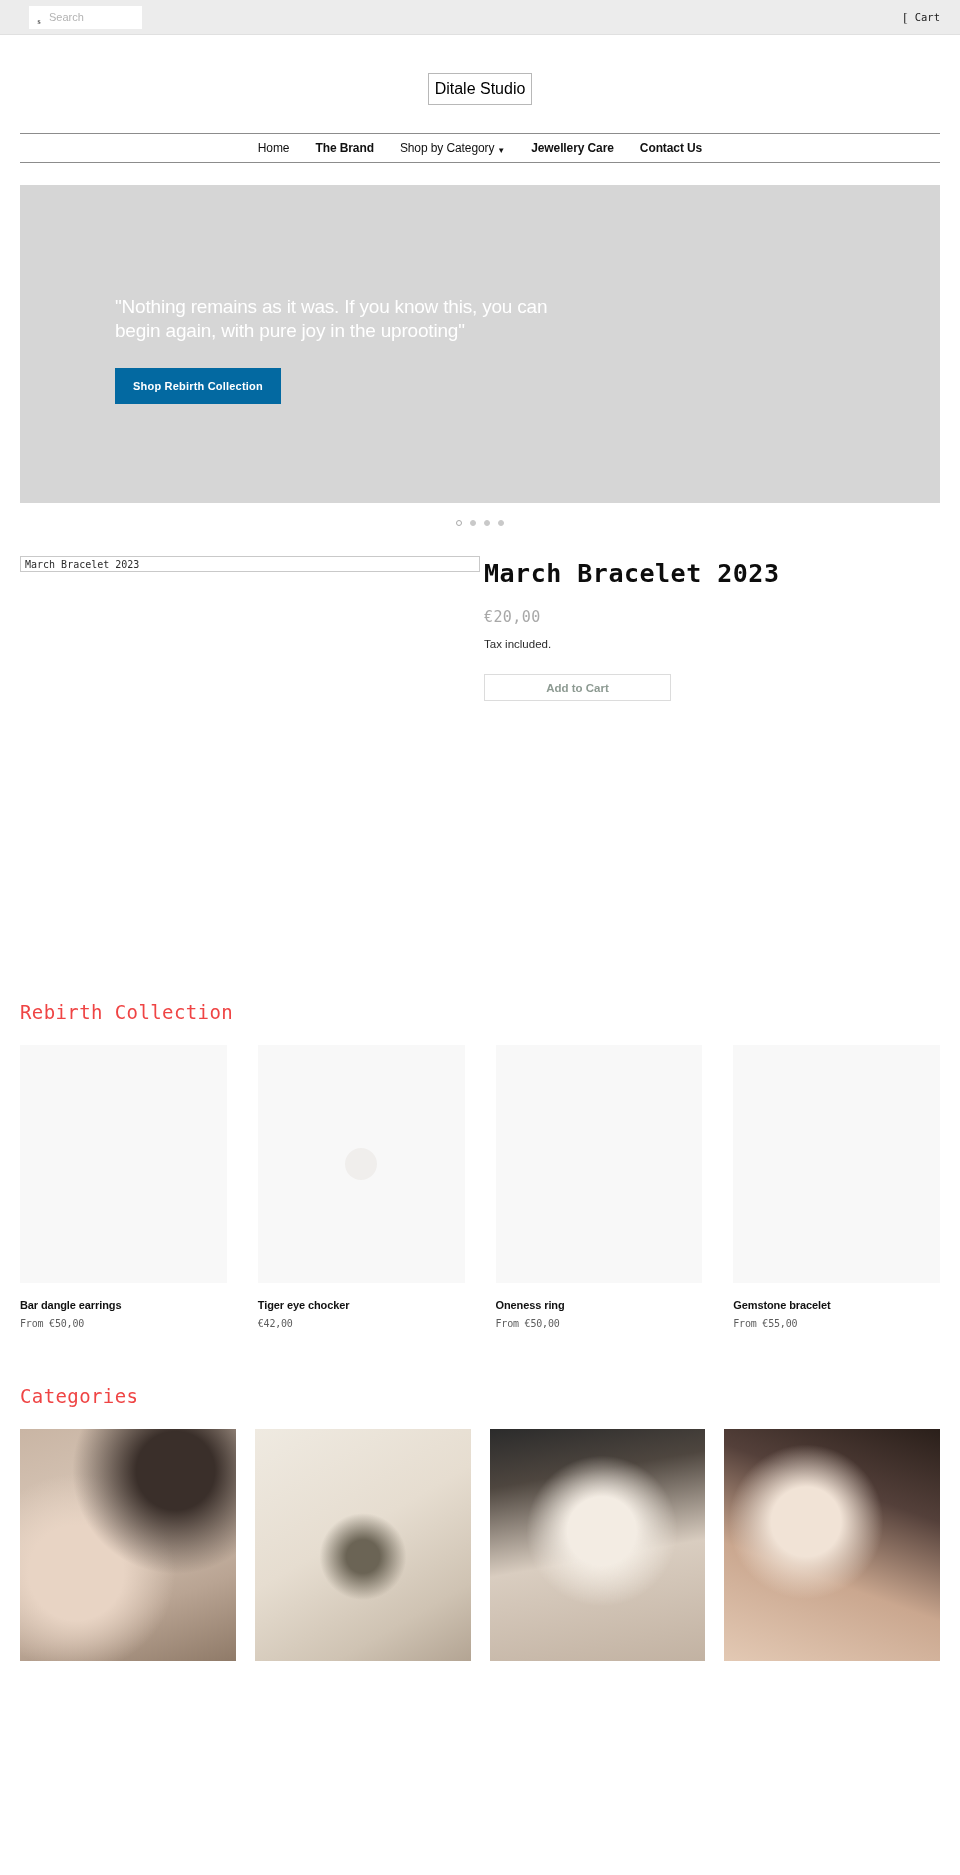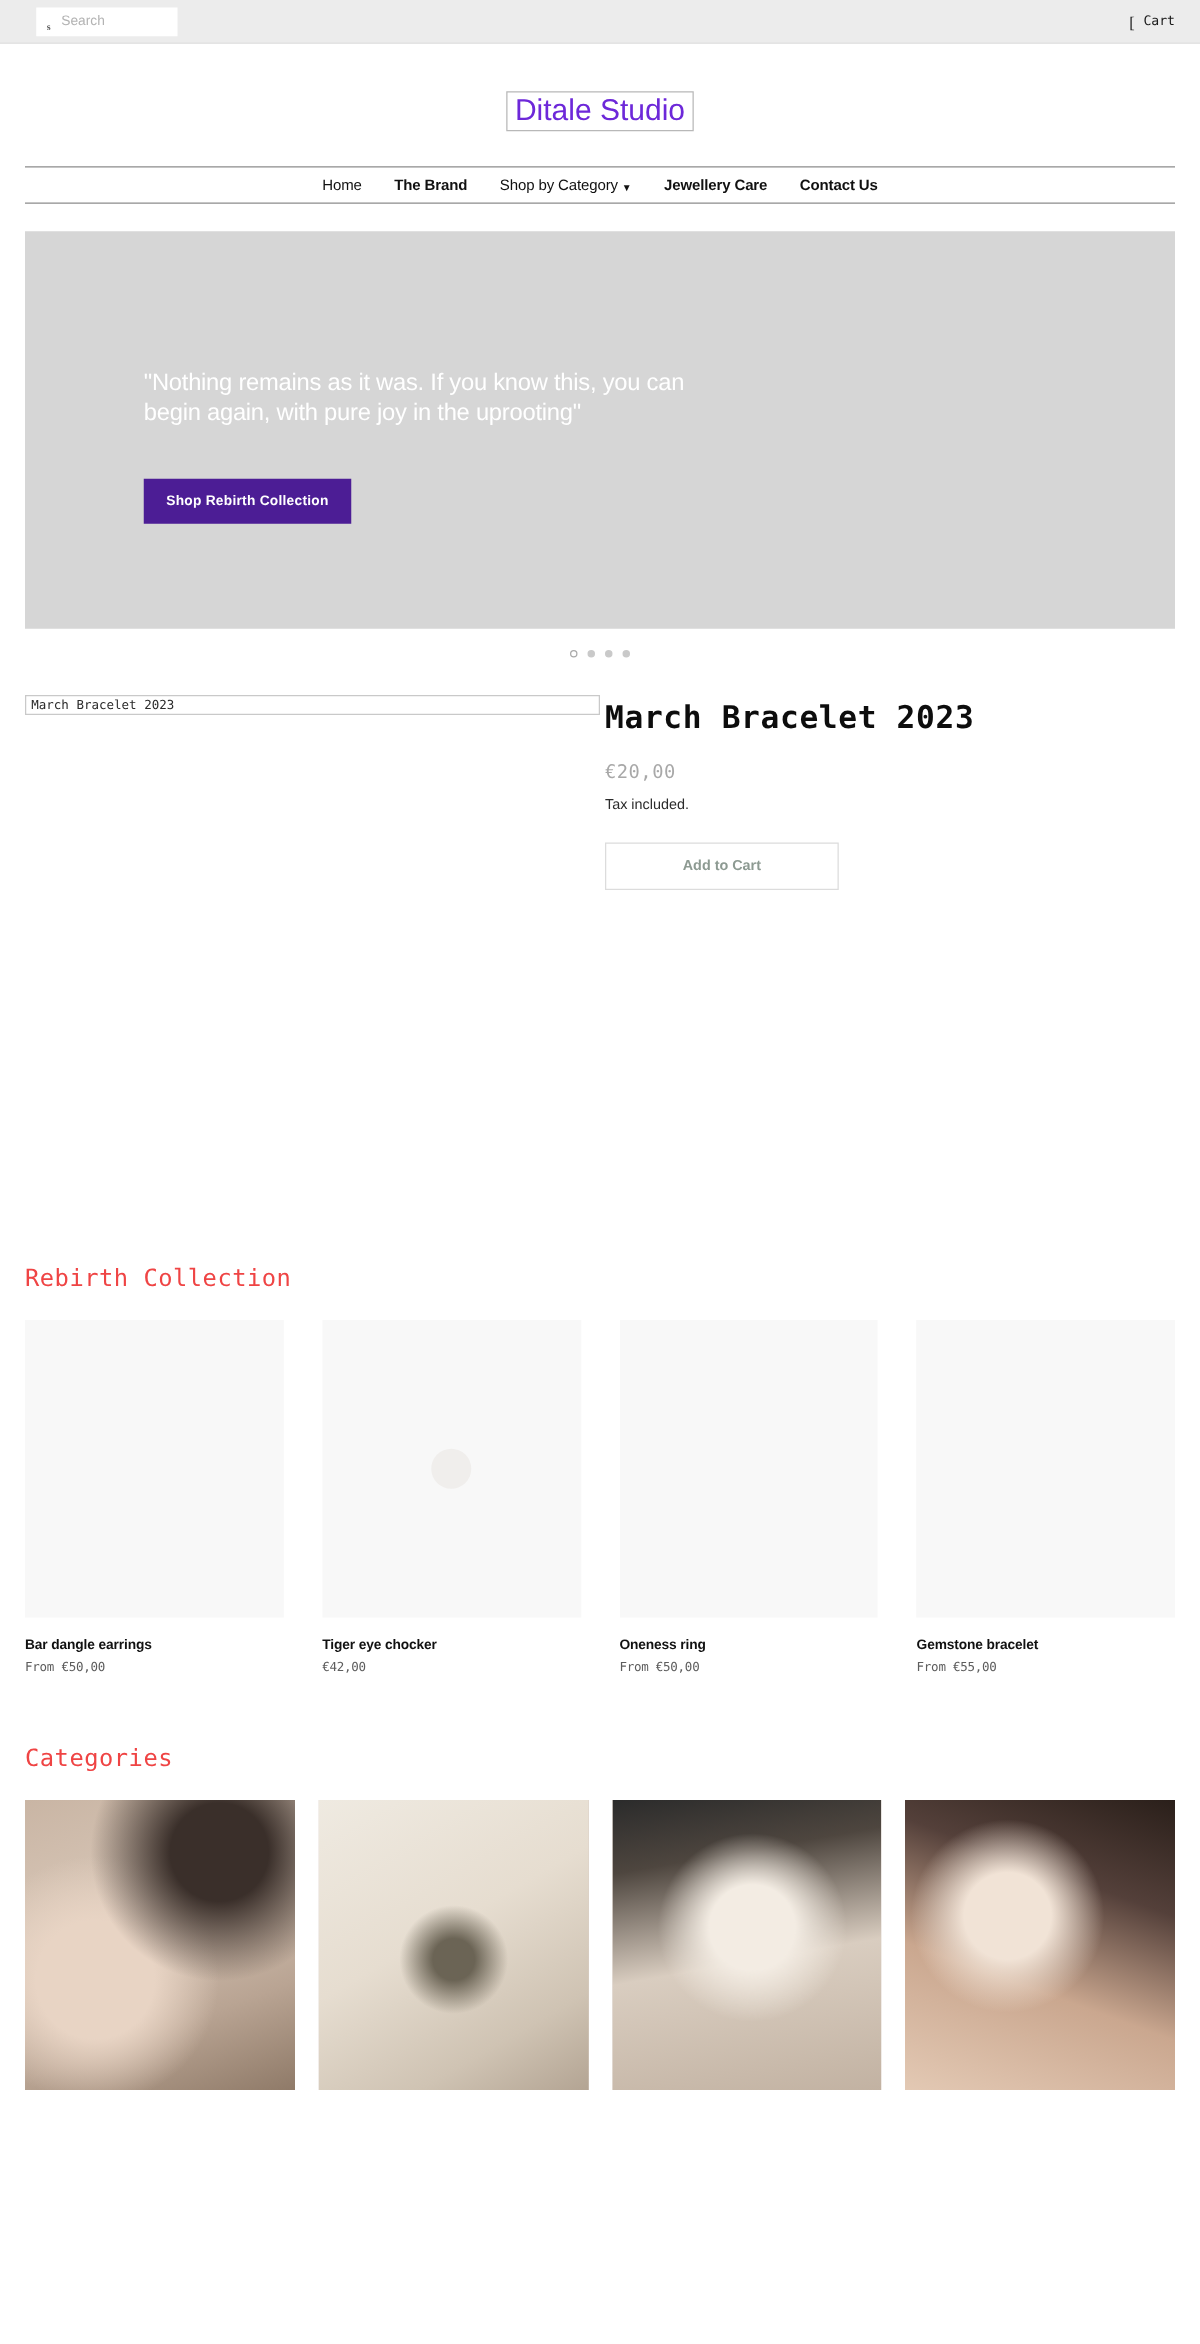--- a/index.html
+++ b/index.html
@@ -74,22 +74,22 @@
   .logo-region {
     height: 98px;
     display: flex;
     align-items: center;
     justify-content: center;
     padding-top: 10px;
   }
   .logo-box {
     border: 1px solid #b8b8b8;
     padding: 2px 6px;
-    font-size: 24px;
-    color: #6d28d9;
+    font-size: 16px;
+    color: #000000;
     background: #fff;
     font-family: "Liberation Sans", sans-serif;
     letter-spacing: 0px;
     line-height: 26px;
     text-align: center;
   }
 
   
   .nav-wrap {
     margin: 0 20px;
@@ -121,22 +121,22 @@
   }
   .hero-inner { position: absolute; left: 95px; top: 110px; width: 460px; }
   .hero-text {
     color: #ffffff;
     font-size: 19px;
     line-height: 24px;
     letter-spacing: -0.2px;
   }
   .hero-btn {
     display: inline-block;
-    margin-top: 40px;
-    background: #4c1d95;
+    margin-top: 25px;
+    background: #0369a1;
     color: #ffffff;
     font-size: 11px;
     font-weight: bold;
     padding: 12px 18px;
     letter-spacing: 0.2px;
     cursor: pointer;
     border: none;
     font-family: "Liberation Sans", sans-serif;
   }
   .hero-dots {
@@ -189,21 +189,21 @@
     letter-spacing: 0.4px;
   }
   .product-tax {
     font-size: 11.5px;
     color: #2b2b2b;
     margin-top: 12px;
   }
   .add-cart-btn {
     margin-top: 24px;
     width: 187px;
-    height: 38px;
+    height: 27px;
     border: 1px solid #dcdcdc;
     background: #ffffff;
     color: #8d9a92;
     font-size: 11.5px;
     font-weight: bold;
     letter-spacing: 0px;
     cursor: pointer;
     font-family: "Liberation Sans", sans-serif;
   }
   .full-details {

